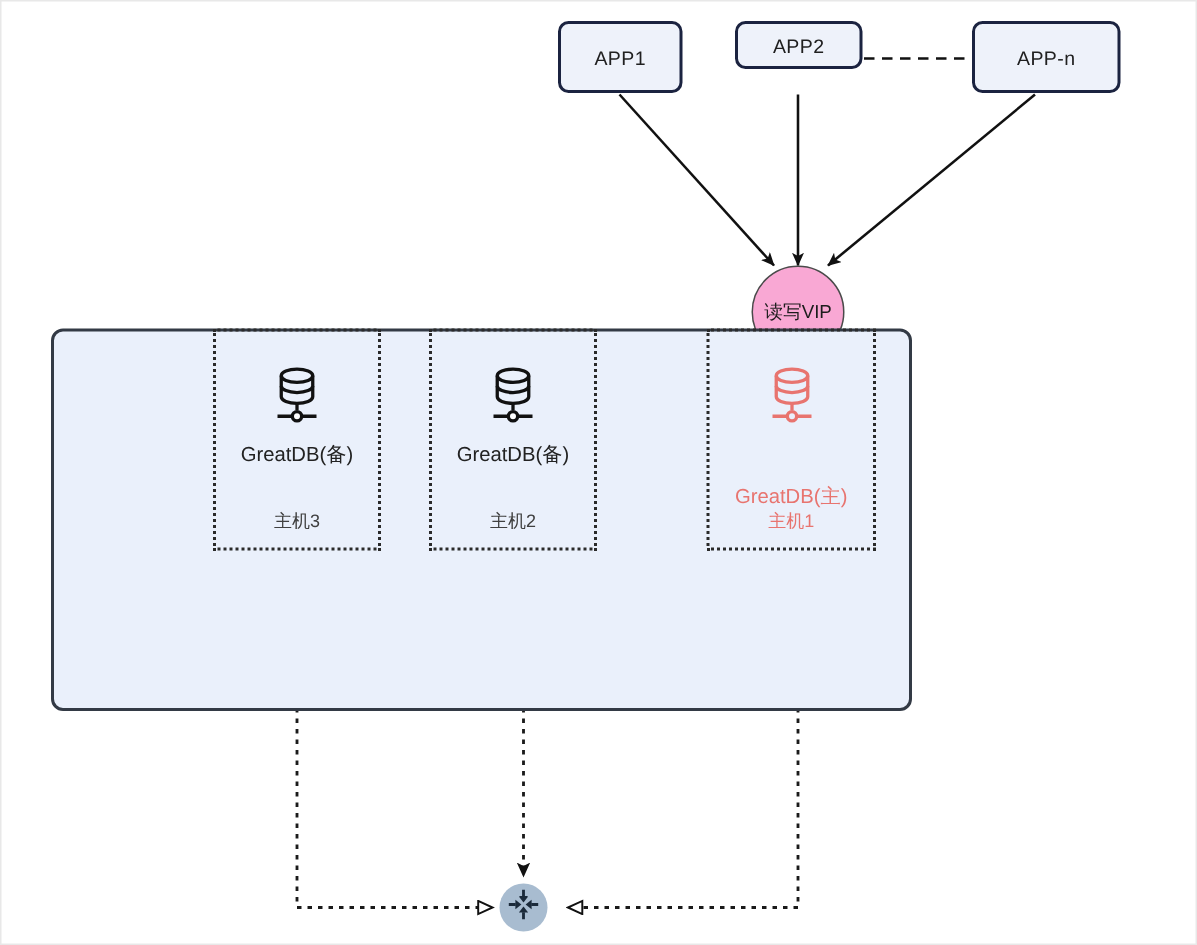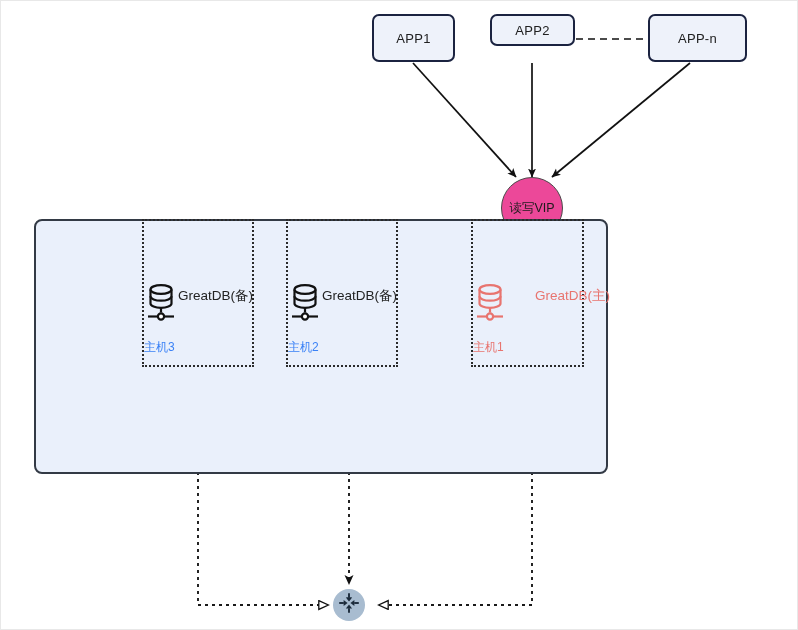--- a/index.html
+++ b/index.html
@@ -34,21 +34,21 @@
     box-sizing: border-box;
     display: flex;
     align-items: center;
     justify-content: center;
     font-size: 13px;
     color: #202020;
     letter-spacing: .3px;
   }
   .vip-circle {
     position: absolute;
-    background: #ec4899;
+    background: #f9a8d4;
     border: 1.6px solid #4a4a4a;
     border-radius: 50%;
     box-sizing: border-box;
     display: flex;
     align-items: center;
     justify-content: center;
     font-size: 12.5px;
     color: #1c1c1c;
   }
   .cluster-box {
@@ -56,39 +56,39 @@
     background: #eaf0fb;
     border: 2px solid #333a45;
     border-radius: 8px;
     box-sizing: border-box;
   }
   .host-box {
     position: absolute;
     border: 2px dotted #2a2a2a;
     box-sizing: border-box;
     display: flex;
-    flex-direction: row;
+    flex-direction: column;
     align-items: center;
   }
   .host-icon {
     margin-top: 22px;
   }
   .host-title {
     margin-top: 6px;
     font-size: 13.5px;
     color: #222222;
   }
   .host-title.master {
     color: #e8746f;
   }
   .host-name {
     position: absolute;
     bottom: 9px;
     font-size: 12px;
-    color: #3b82f6;
+    color: #404040;
   }
   .host-name.master {
     color: #e8746f;
   }
   .arbiter {
     position: absolute;
     width: 32px;
     height: 32px;
     border-radius: 50%;
     background: #a8bcd0;

